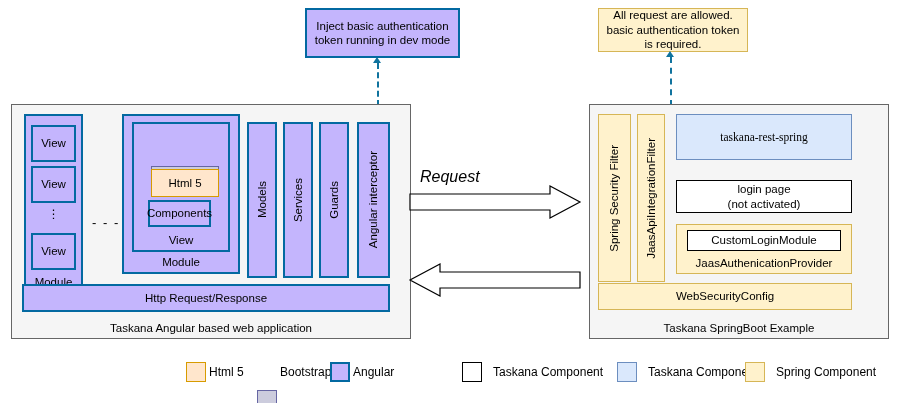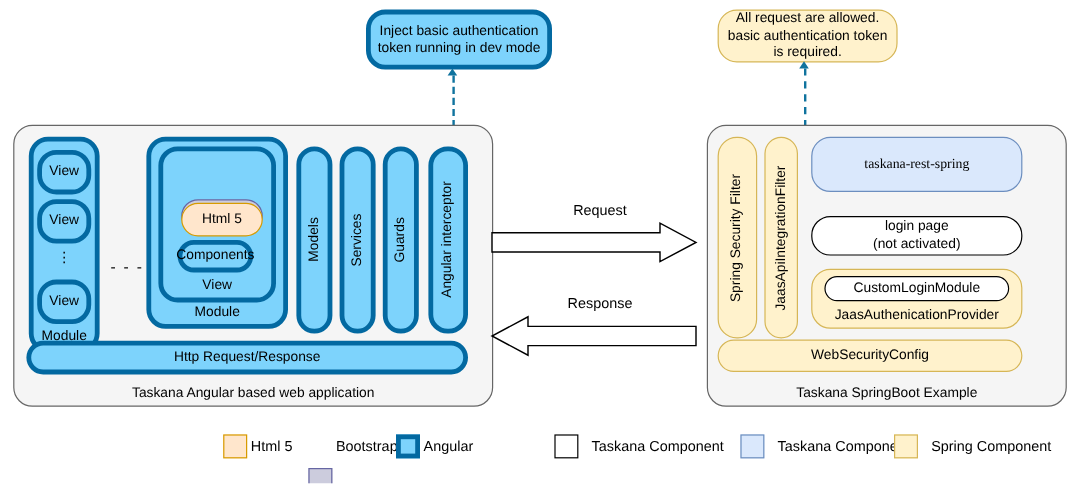--- a/index.html
+++ b/index.html
@@ -20,24 +20,23 @@
   }
   .box {
     position: absolute;
     box-sizing: border-box;
     display: flex;
     align-items: center;
     justify-content: center;
     text-align: center;
     font-size: 11.5px;
     line-height: 1.25;
-    border-radius: 16px;
   }
   
-  .angular   { background: #7dd3fc; border: 4px solid #0369a1; }
+  .angular   { background: #c4b5fd; border: 2px solid #0369a1; }
   .bootstrap { background: #ccccdd; border: 1px solid #6666a3; margin-top: 28px; }
   .html5     { background: #ffe6cc; border: 1px solid #d79b00; }
   .spring    { background: #fff2cc; border: 1px solid #d6b656; }
   .taskana   { background: #dae8fc; border: 1px solid #6c8ebf; }
   .custom    { background: #ffffff; border: 1px solid #000000; }
   .container-gray {
     background: #f5f5f5;
     border: 1px solid #666666;
   }
   .vert {
@@ -77,23 +76,24 @@
     box-sizing: border-box;
   }
   .legend-label {
     position: absolute;
     font-size: 12px;
     white-space: nowrap;
     line-height: 20px;
   }
   .arrow-label {
     position: absolute;
-    font-size: 12px;
+    font-size: 16px;
     white-space: nowrap;
-    text-align: center;
+    text-align: left;
+    font-style: italic;
   }
   svg.block-arrow { position: absolute; overflow: visible; }
   .dots {
     position: absolute;
     font-size: 13px;
     letter-spacing: 1.5px;
     color: #000;
   }
 </style>
 </head>
@@ -170,23 +170,20 @@
     <span>Http Request/Response</span>
   </div>
 
   <div class="arrow-label" style="left:420px; top:168px; width:160px;">
     <span>Request</span>
   </div>
   <svg class="block-arrow" style="left:410px; top:186px;" width="170" height="32" viewBox="0 0 170 32">
     <polygon points="0,8 140,8 140,0 170,16 140,32 140,24 0,24" fill="#ffffff" stroke="#000000" stroke-width="1.2"></polygon>
   </svg>
 
-  <div class="arrow-label" style="left:420px; top:246px; width:160px;">
-    <span>Response</span>
-  </div>
   <svg class="block-arrow" style="left:410px; top:264px;" width="170" height="32" viewBox="0 0 170 32">
     <polygon points="170,8 30,8 30,0 0,16 30,32 30,24 170,24" fill="#ffffff" stroke="#000000" stroke-width="1.2"></polygon>
   </svg>
 
   <div class="box container-gray" style="left:589px; top:104px; width:300px; height:235px; display:block;">
     <div class="label-bottom">Taskana SpringBoot Example</div>
   </div>
 
   <div class="box spring" style="left:598px; top:114px; width:33px; height:168px;">
     <span class="vert">Spring Security Filter</span>

